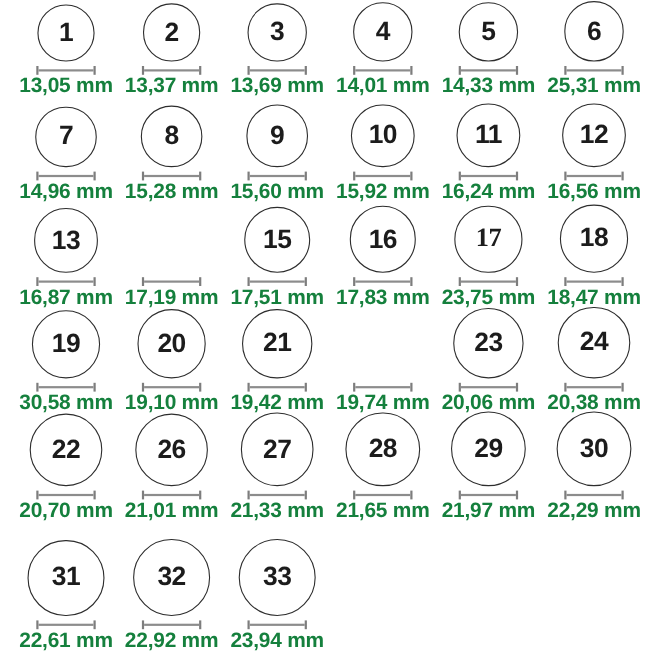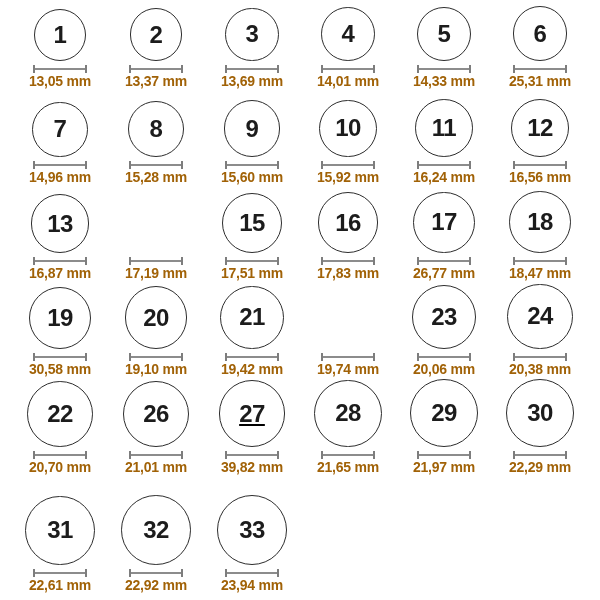--- a/index.html
+++ b/index.html
@@ -63,23 +63,23 @@
     left: 0;
     right: 0;
     top: 50%;
     transform: translateY(-50%);
     height: 2px;
     background: #8c8c8c;
   }
   .label {
     margin-top: 1px;
     font-weight: bold;
-    font-size: 14px;
+    font-size: 19px;
     line-height: 1;
-    color: #a16207;
+    color: #15803d;
     letter-spacing: -0.2px;
     white-space: nowrap;
   }
 </style>
 </head>
 <body>
 
 <div class="sheet">
   <div class="grid" id="grid">
   <div class="cell">
@@ -201,25 +201,25 @@
 
   <div class="cell">
     <div class="circle" style="width: 60.6px; height: 60.6px;">
       <span class="num">16</span>
     </div>
     <div class="dim" style="width: 54px;"></div>
     <div class="label">17,83 mm</div>
   </div>
 
   <div class="cell">
-    <div class="circle" style="width: 61.1px; height: 61.1px;">
+    <div class="circle" style="width: 61.1px; height: 61.1px; font-family: Liberation Serif, serif;">
       <span class="num">17</span>
     </div>
     <div class="dim" style="width: 54px;"></div>
-    <div class="label">26,77 mm</div>
+    <div class="label">23,75 mm</div>
   </div>
 
   <div class="cell">
     <div class="circle" style="width: 61.7px; height: 61.7px;">
       <span class="num">18</span>
     </div>
     <div class="dim" style="width: 54px;"></div>
     <div class="label">18,47 mm</div>
   </div>
 
@@ -278,25 +278,25 @@
 
   <div class="cell">
     <div class="circle" style="width: 66.3px; height: 66.3px;">
       <span class="num">26</span>
     </div>
     <div class="dim" style="width: 54px;"></div>
     <div class="label">21,01 mm</div>
   </div>
 
   <div class="cell">
-    <div class="circle" style="width: 66.8px; height: 66.8px; text-decoration: underline;">
+    <div class="circle" style="width: 66.8px; height: 66.8px;">
       <span class="num">27</span>
     </div>
     <div class="dim" style="width: 54px;"></div>
-    <div class="label">39,82 mm</div>
+    <div class="label">21,33 mm</div>
   </div>
 
   <div class="cell">
     <div class="circle" style="width: 67.4px; height: 67.4px;">
       <span class="num">28</span>
     </div>
     <div class="dim" style="width: 54px;"></div>
     <div class="label">21,65 mm</div>
   </div>
 

